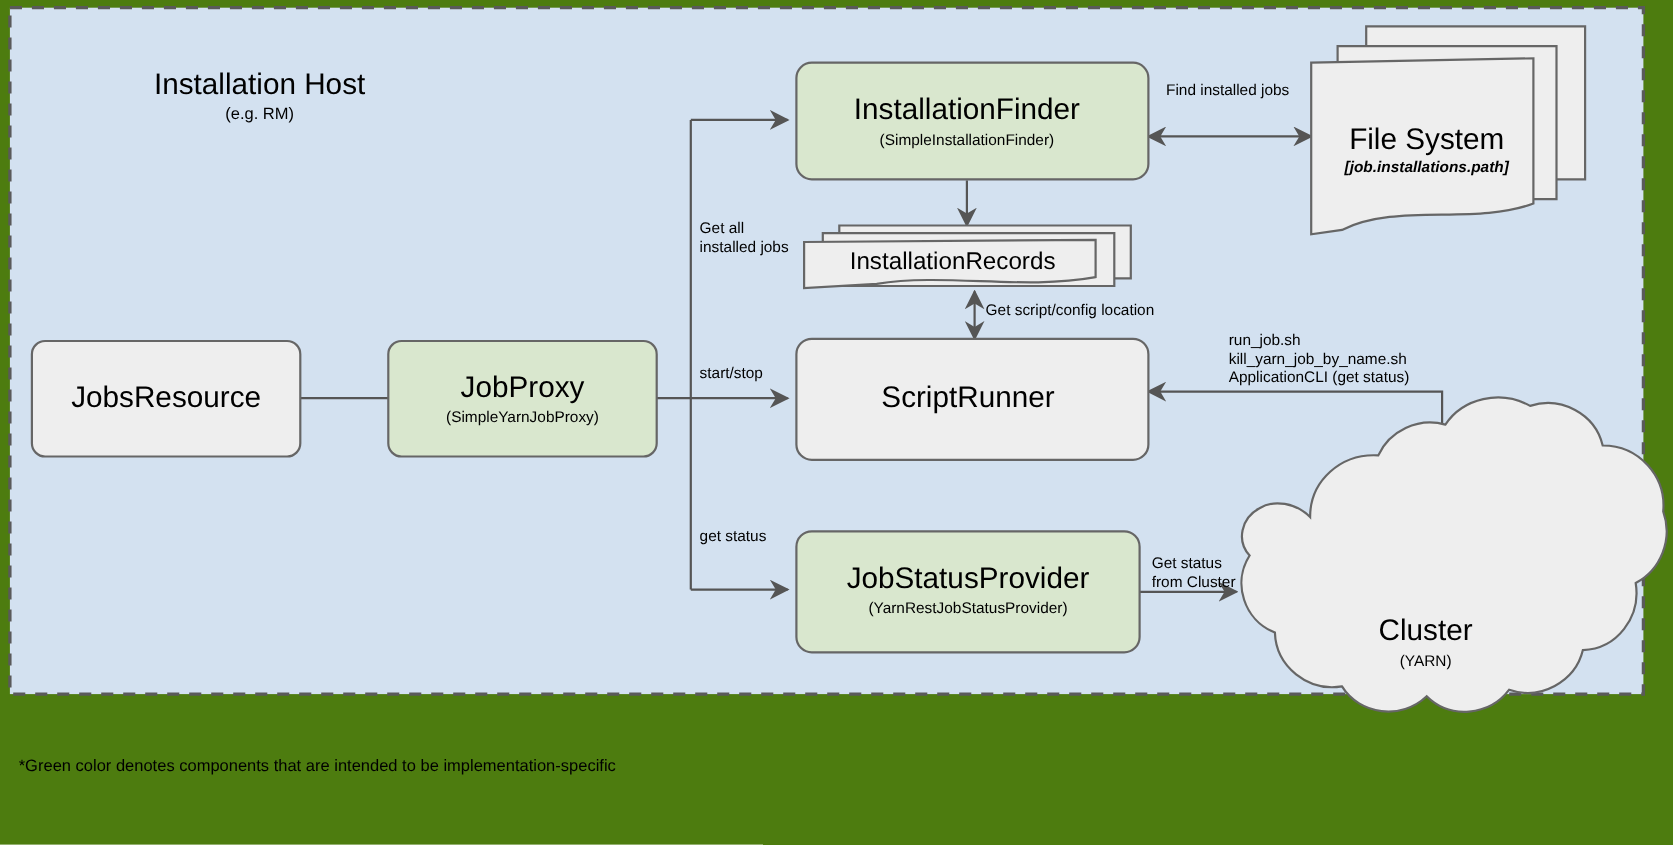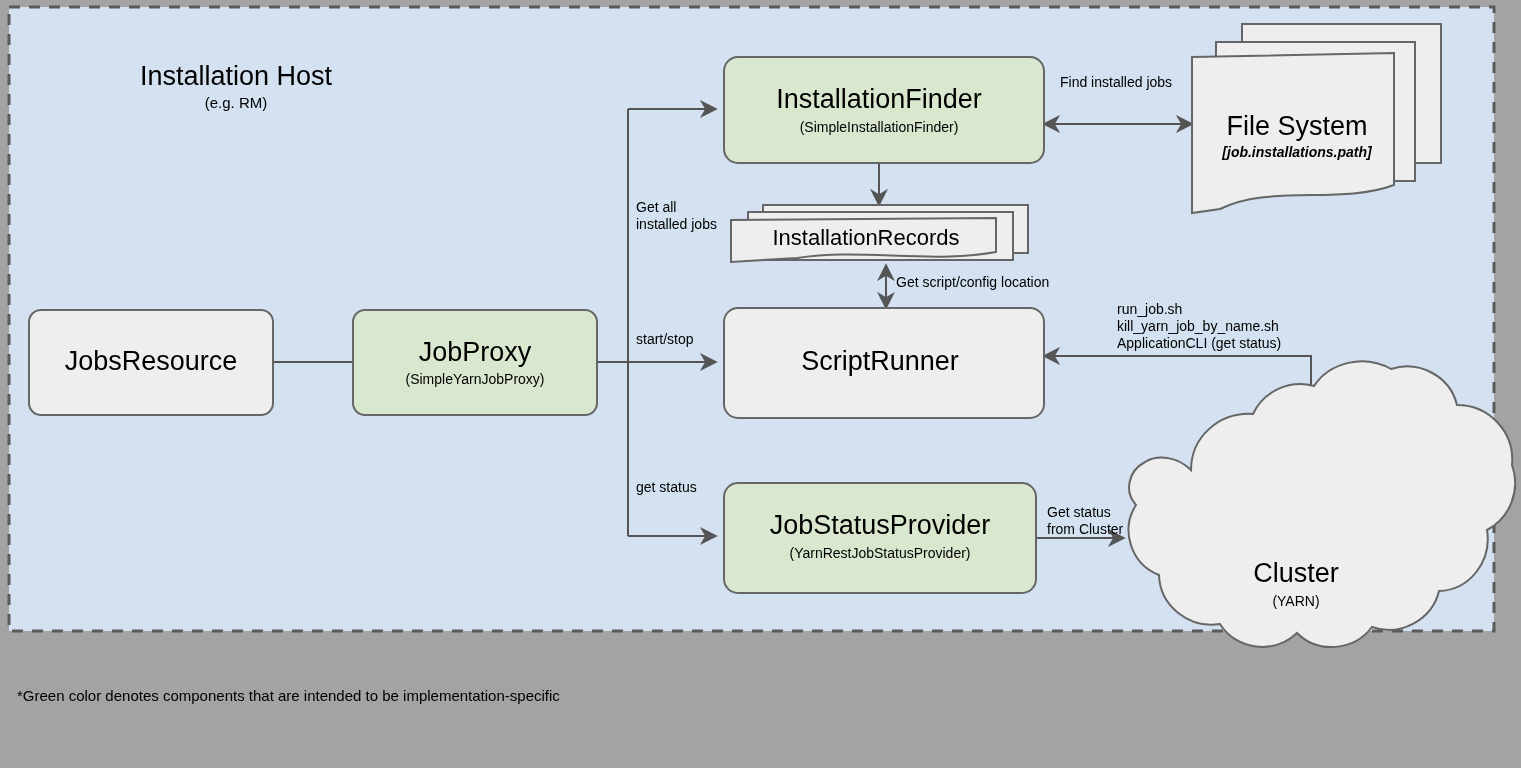--- a/index.html
+++ b/index.html
@@ -10,21 +10,21 @@
   body {
     width: 1521px;
     height: 768px;
     overflow: hidden;
     font-family: "Liberation Sans", sans-serif;
   }
   #stage {
     position: relative;
     width: 1521px;
     height: 768px;
-    background: #a3a3a3;
+    background: #4d7c0f;
   }
   svg.diagram {
     position: absolute;
     left: 0;
     top: 0;
     width: 1521px;
     height: 768px;
   }
   .node-title {
     font-family: "Liberation Sans", sans-serif;

